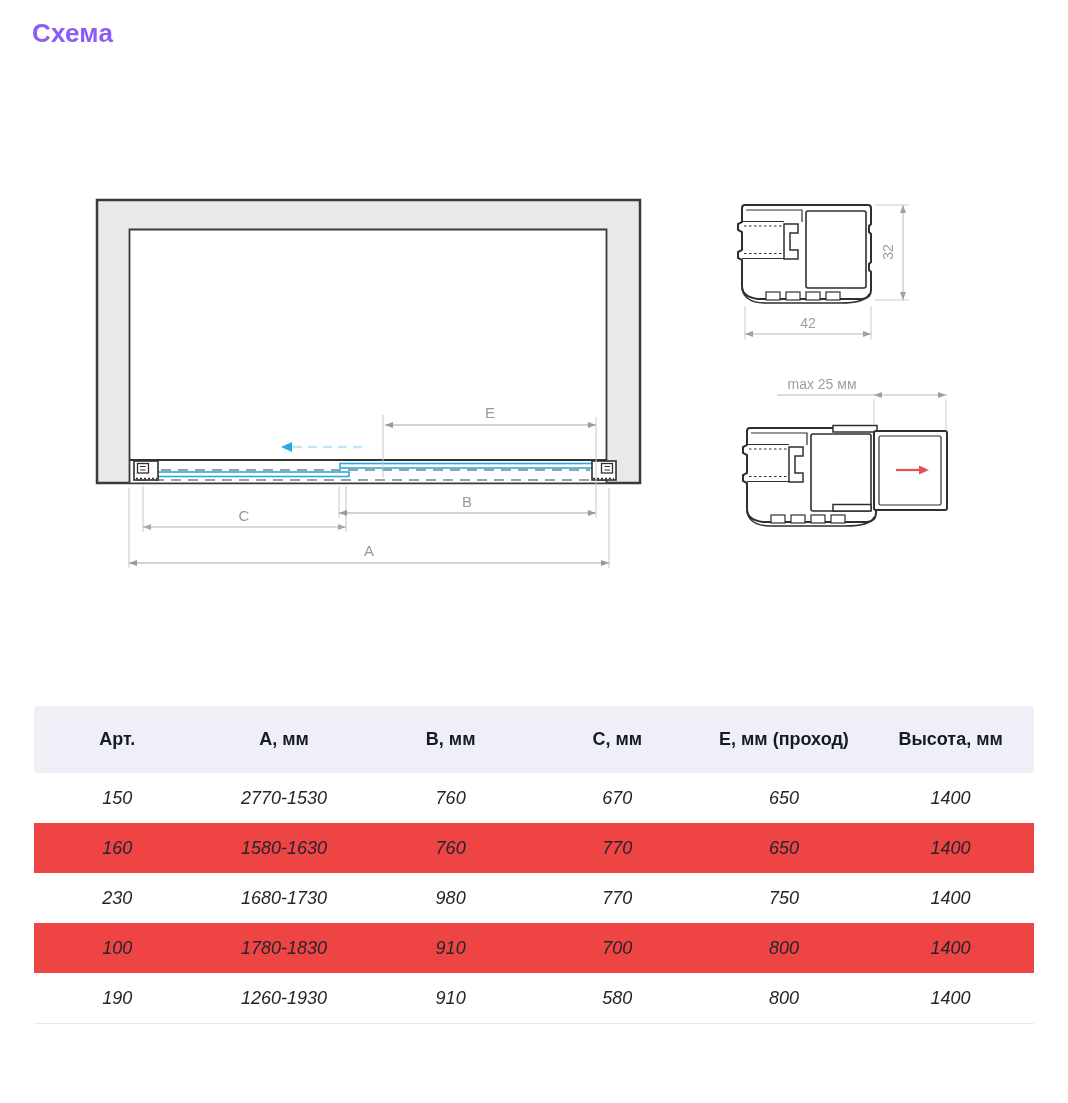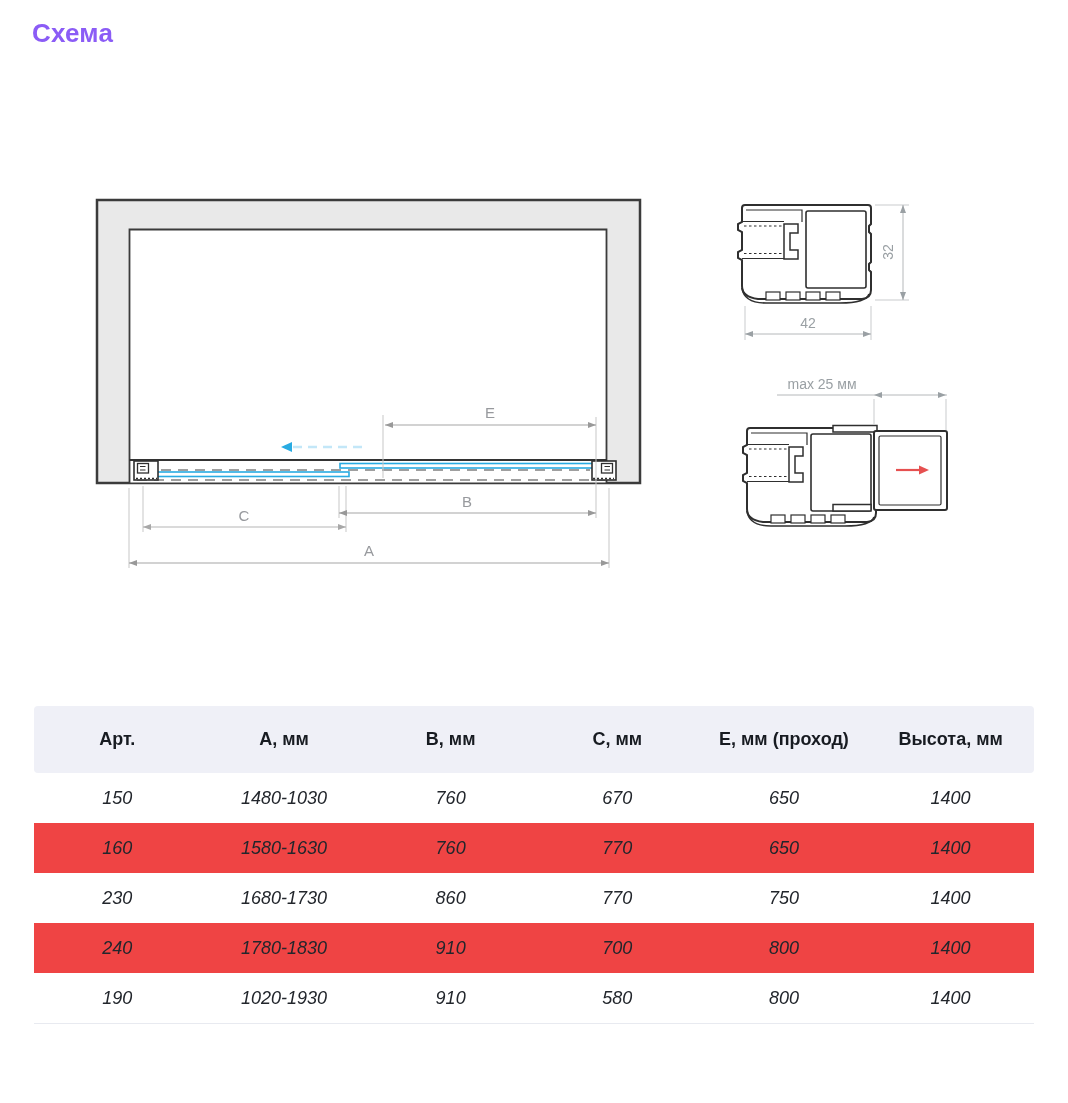--- a/index.html
+++ b/index.html
@@ -184,57 +184,57 @@
       <div class="t-cell">Арт.</div>
       <div class="t-cell">А, мм</div>
       <div class="t-cell">В, мм</div>
       <div class="t-cell">С, мм</div>
       <div class="t-cell">Е, мм (проход)</div>
       <div class="t-cell">Высота, мм</div>
     </div>
 
     <div class="t-row t-body-row">
       <div class="t-cell">150</div>
-      <div class="t-cell">1480-1030</div>
+      <div class="t-cell">2770-1530</div>
       <div class="t-cell">760</div>
       <div class="t-cell">670</div>
       <div class="t-cell">650</div>
       <div class="t-cell">1400</div>
     </div>
 
     <div class="t-row t-body-row alt">
       <div class="t-cell">160</div>
       <div class="t-cell">1580-1630</div>
       <div class="t-cell">760</div>
       <div class="t-cell">770</div>
       <div class="t-cell">650</div>
       <div class="t-cell">1400</div>
     </div>
 
     <div class="t-row t-body-row">
       <div class="t-cell">230</div>
       <div class="t-cell">1680-1730</div>
-      <div class="t-cell">860</div>
+      <div class="t-cell">980</div>
       <div class="t-cell">770</div>
       <div class="t-cell">750</div>
       <div class="t-cell">1400</div>
     </div>
 
     <div class="t-row t-body-row alt">
-      <div class="t-cell">240</div>
+      <div class="t-cell">100</div>
       <div class="t-cell">1780-1830</div>
       <div class="t-cell">910</div>
       <div class="t-cell">700</div>
       <div class="t-cell">800</div>
       <div class="t-cell">1400</div>
     </div>
 
     <div class="t-row t-body-row">
       <div class="t-cell">190</div>
-      <div class="t-cell">1020-1930</div>
+      <div class="t-cell">1260-1930</div>
       <div class="t-cell">910</div>
       <div class="t-cell">580</div>
       <div class="t-cell">800</div>
       <div class="t-cell">1400</div>
     </div>
 
     <div class="t-bottom-line"></div>
   </div>
 
 </div>

